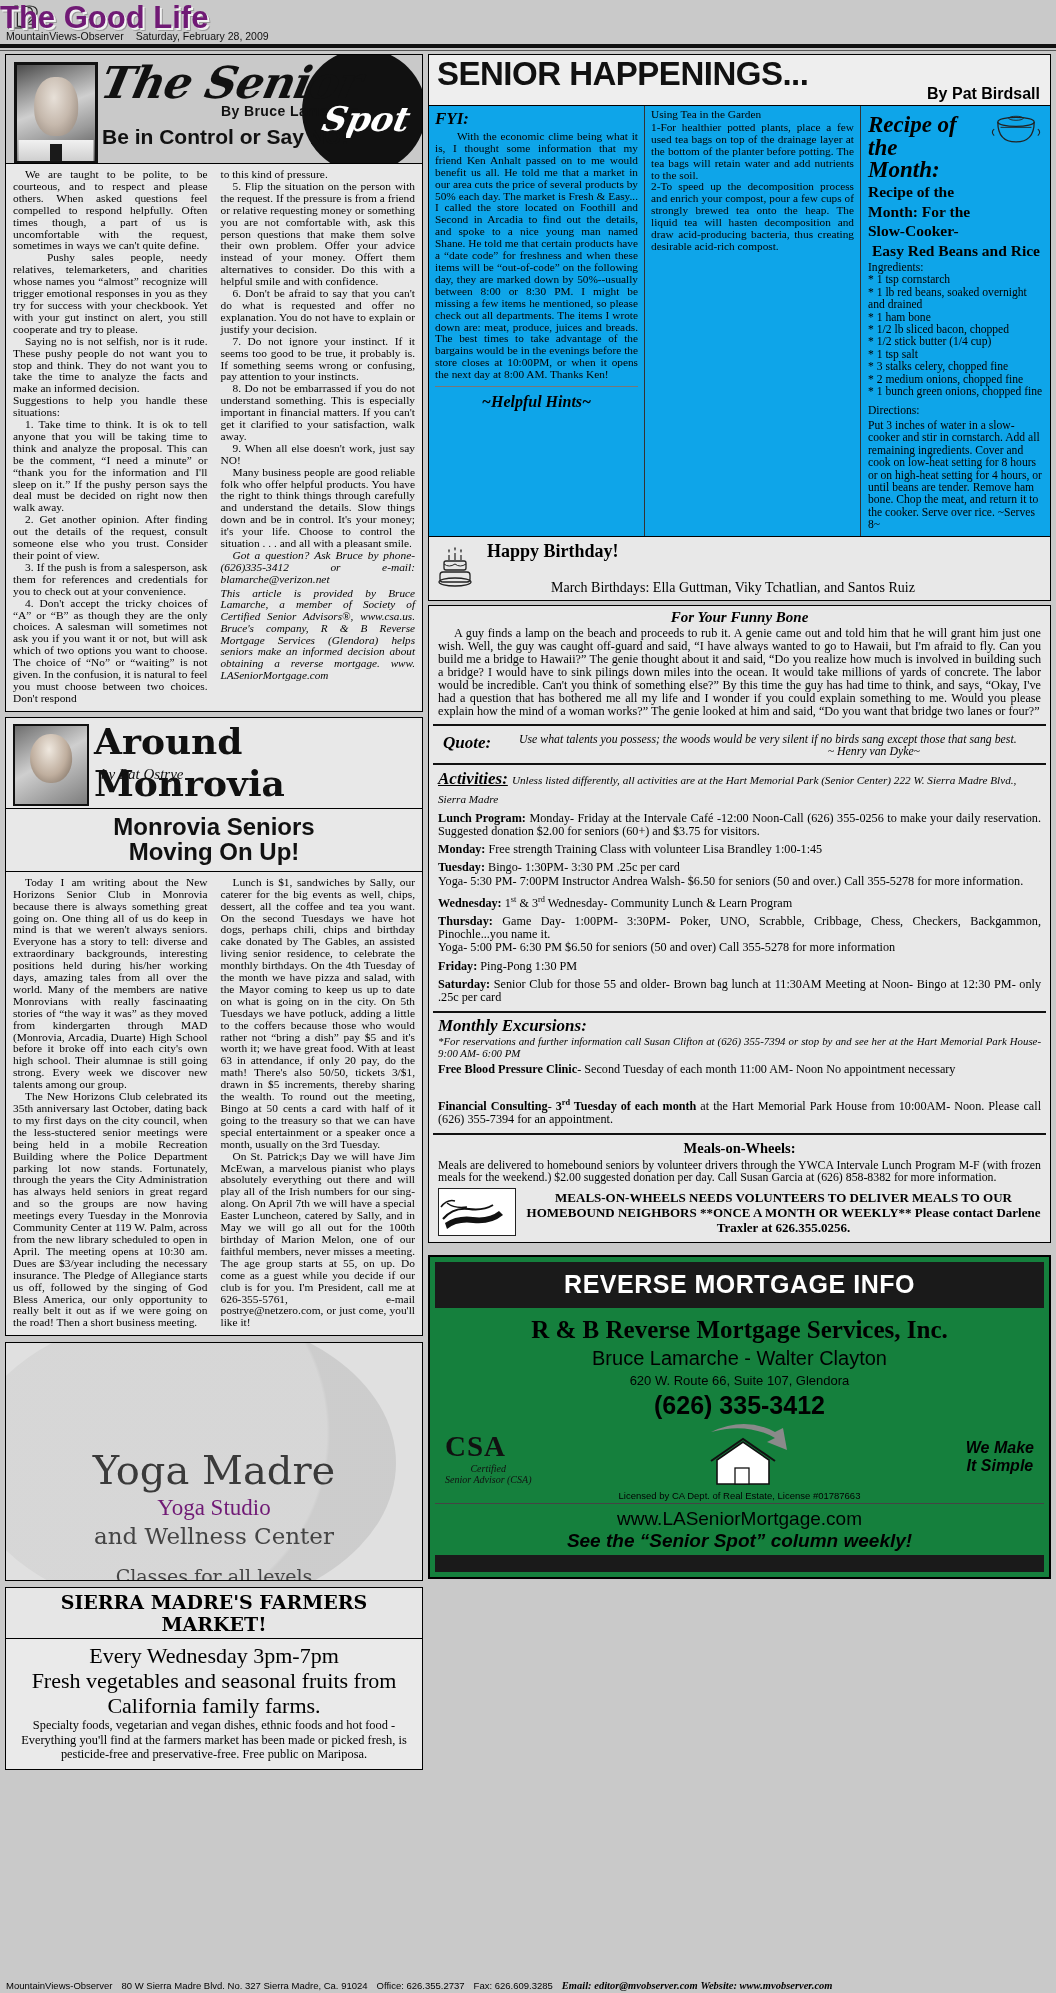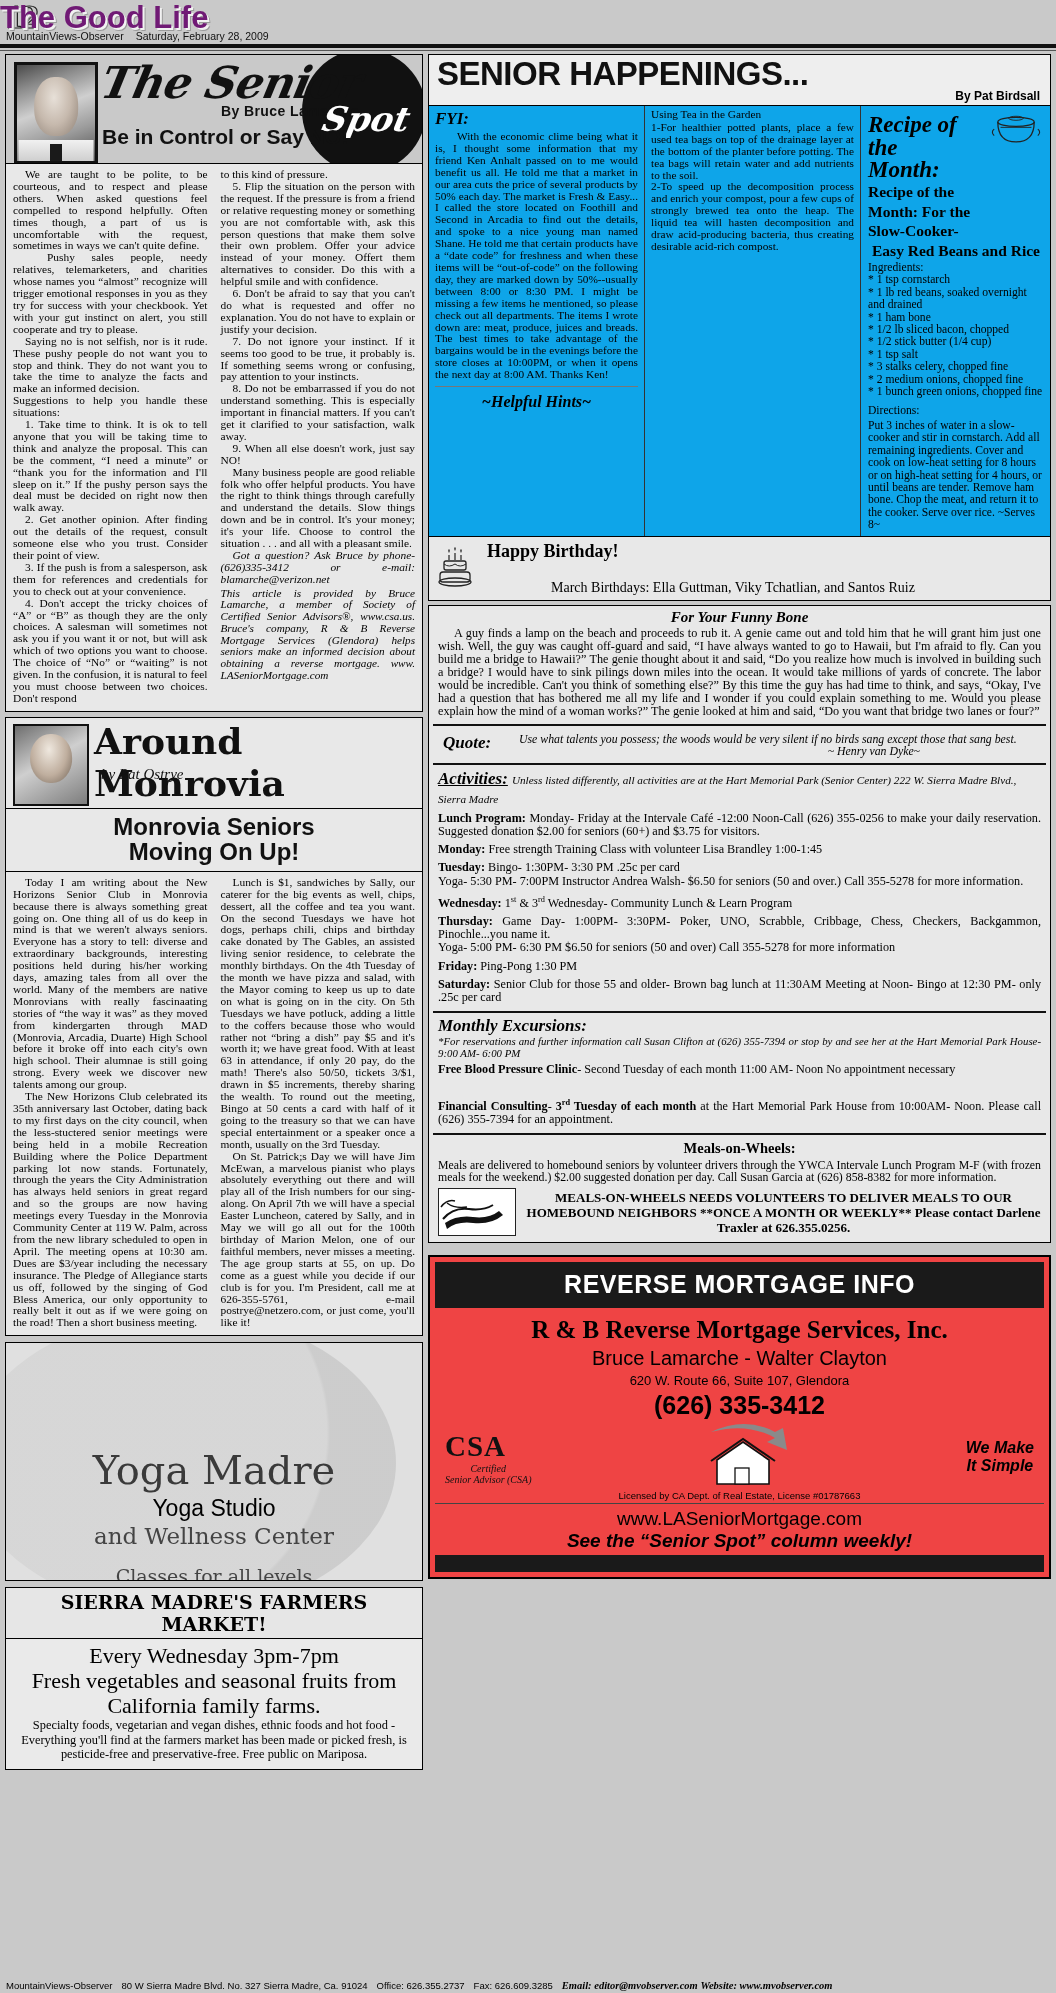--- a/index.html
+++ b/index.html
@@ -58,21 +58,21 @@
   .am-photo .h2{position:absolute;left:50%;top:10%;transform:translateX(-50%);width:58%;height:64%;border-radius:48%;
         background:radial-gradient(ellipse at 45% 32%,#efe8df,#bfae9e 55%,#6d6054);}
   .am-title{position:absolute;left:88px;top:2px;font-family:"DejaVu Serif",serif;font-weight:700;font-size:36px;color:#111;}
   .am-by{position:absolute;left:95px;top:48px;font-family:"Liberation Serif",serif;font-style:italic;font-size:15px;color:#111;}
   .am-headline{background:#e8e8e8;border:1.5px solid #000;border-top:none;text-align:center;padding:5px 0 7px 0;
         font-family:"Liberation Sans",sans-serif;font-weight:700;font-size:24px;line-height:25px;color:#111;}
 
   
   .sh-head{border:1.5px solid #000;background:#eee;padding:2px 8px 1px 8px;box-sizing:border-box;position:relative;height:52px;}
   .sh-title{font-family:"Liberation Sans",sans-serif;font-weight:700;font-size:33px;letter-spacing:-.5px;color:#111;line-height:33px;}
-  .sh-by{position:absolute;right:10px;bottom:2px;font-family:"Liberation Sans",sans-serif;font-weight:700;font-size:12px;}
+  .sh-by{position:absolute;right:10px;bottom:2px;font-family:"Liberation Sans",sans-serif;font-weight:700;font-size:16px;}
 
   .sh-grid{display:flex;border:1.5px solid #000;border-top:none;background:#0ea5e9;}
   .sh-c1{flex:0 0 216px;padding:3px 6px 4px 6px;box-sizing:border-box;border-right:1px solid #333;}
   .sh-c2{flex:0 0 216px;padding:3px 6px 4px 6px;box-sizing:border-box;border-right:1px solid #333;}
   .sh-c3{flex:1;padding:3px 6px 4px 7px;box-sizing:border-box;}
   .fyi{font-family:"Liberation Serif",serif;font-style:italic;font-weight:700;font-size:17px;margin:0 0 2px 0;}
   .sh-p{margin:0;font-size:11.3px;line-height:11.9px;text-align:justify;text-indent:14px;}
   .hint-h{font-family:"Liberation Serif",serif;font-style:italic;font-weight:700;font-size:16px;text-align:center;margin:6px 0 3px 0;}
   .hint-p{margin:0;font-size:11.3px;line-height:11.9px;text-align:justify;}
   .sep{height:1px;background:#777;margin:5px 0 3px 0;}
@@ -111,40 +111,40 @@
   .mow-h{text-align:center;font-family:"Liberation Serif",serif;font-weight:700;font-size:14.5px;padding:3px 0 2px 0;}
   .mow-p{font-size:11.8px;line-height:12.8px;text-align:justify;}
   .mow-call{display:flex;align-items:center;gap:10px;padding:4px 0 2px 0;}
   .mow-ico{flex:0 0 76px;height:46px;border:1px solid #222;background:#fff;position:relative;overflow:hidden;}
   .mow-txt{font-family:"Liberation Serif",serif;font-weight:700;font-size:13px;line-height:15px;text-align:center;flex:1;}
 
   
   .yoga{position:relative;height:239px;border:1.5px solid #000;background:#e0e0e0;box-sizing:border-box;overflow:hidden;}
   .yoga-name{position:absolute;left:50%;top:104px;transform:translateX(-50%);font-family:"DejaVu Serif",serif;
       font-size:40px;color:#3a3a3a;white-space:nowrap;}
-  .yoga-l2{position:absolute;left:50%;top:152px;transform:translateX(-50%);font-family:Liberation Sans, sans-serif;font-size:23px;color:#000000;white-space:nowrap;}
+  .yoga-l2{position:absolute;left:50%;top:152px;transform:translateX(-50%);font-family:Liberation Serif, serif;font-size:23px;color:#701a75;white-space:nowrap;}
   .yoga-l3{position:absolute;left:50%;top:180px;transform:translateX(-50%);font-family:"DejaVu Serif",serif;font-size:23px;color:#444;white-space:nowrap;}
   .yoga-l4{position:absolute;left:50%;top:222px;transform:translateX(-50%);font-family:"DejaVu Serif",serif;font-size:19px;color:#444;white-space:nowrap;}
   .yoga-ph{position:absolute;left:50%;top:256px;transform:translateX(-50%);font-family:"DejaVu Serif",serif;font-size:20px;color:#333;white-space:nowrap;}
   .yoga-web{position:absolute;left:50%;top:280px;transform:translateX(-50%);font-family:"DejaVu Serif",serif;font-size:20px;color:#333;white-space:nowrap;}
   .yoga-addr{position:absolute;left:50%;top:308px;transform:translateX(-50%);font-family:"DejaVu Serif",serif;font-size:14px;color:#333;white-space:nowrap;}
   .yoga-swoosh{position:absolute;left:-40px;top:-30px;width:430px;height:300px;
       border-radius:50%;background:radial-gradient(circle at 40% 40%,#cfcfcf 0 60%,#bdbdbd 61% 100%);opacity:.55;}
 
   
   .fm-head{background:#e6e6e6;border:1.5px solid #000;border-bottom:none;text-align:center;
       font-family:"DejaVu Serif",serif;font-weight:700;font-size:19px;padding:3px 0 3px 0;}
   .fm-body{background:#eaeaea;border:1.5px solid #000;text-align:center;padding:4px 8px 7px 8px;box-sizing:border-box;}
   .fm-l1{font-family:"Liberation Serif",serif;font-size:22px;line-height:25px;}
   .fm-l2{font-family:"Liberation Serif",serif;font-size:22px;line-height:25px;}
   .fm-l3{font-family:"Liberation Serif",serif;font-size:22px;line-height:25px;}
   .fm-sm{font-family:"Liberation Serif",serif;font-size:12.4px;line-height:14.5px;}
 
   
-  .rm{border:2px solid #000;background:#ef4444;box-sizing:border-box;padding:5px;}
+  .rm{border:2px solid #000;background:#15803d;box-sizing:border-box;padding:5px;}
   .rm-bar{background:#1a1a1a;color:#fff;text-align:center;font-family:"Liberation Sans",sans-serif;
       font-weight:700;font-size:25px;letter-spacing:.5px;padding:8px 0 9px 0;}
   .rm-co{text-align:center;font-family:"Liberation Serif",serif;font-weight:700;font-size:25px;margin-top:8px;}
   .rm-nm{text-align:center;font-family:"Liberation Sans",sans-serif;font-size:20px;margin-top:3px;}
   .rm-ad{text-align:center;font-family:"Liberation Sans",sans-serif;font-size:13px;margin-top:3px;}
   .rm-ph{text-align:center;font-family:"Liberation Sans",sans-serif;font-weight:700;font-size:25px;margin-top:3px;}
   .rm-mid{display:flex;align-items:center;justify-content:space-between;padding:4px 10px 0 10px;}
   .rm-csa{font-family:"Liberation Serif",serif;font-weight:700;font-size:29px;color:#111;letter-spacing:1px;}
   .rm-csa small{display:block;font-size:10px;font-weight:400;font-style:italic;letter-spacing:0;text-align:center;}
   .rm-house{width:104px;height:66px;position:relative;}

